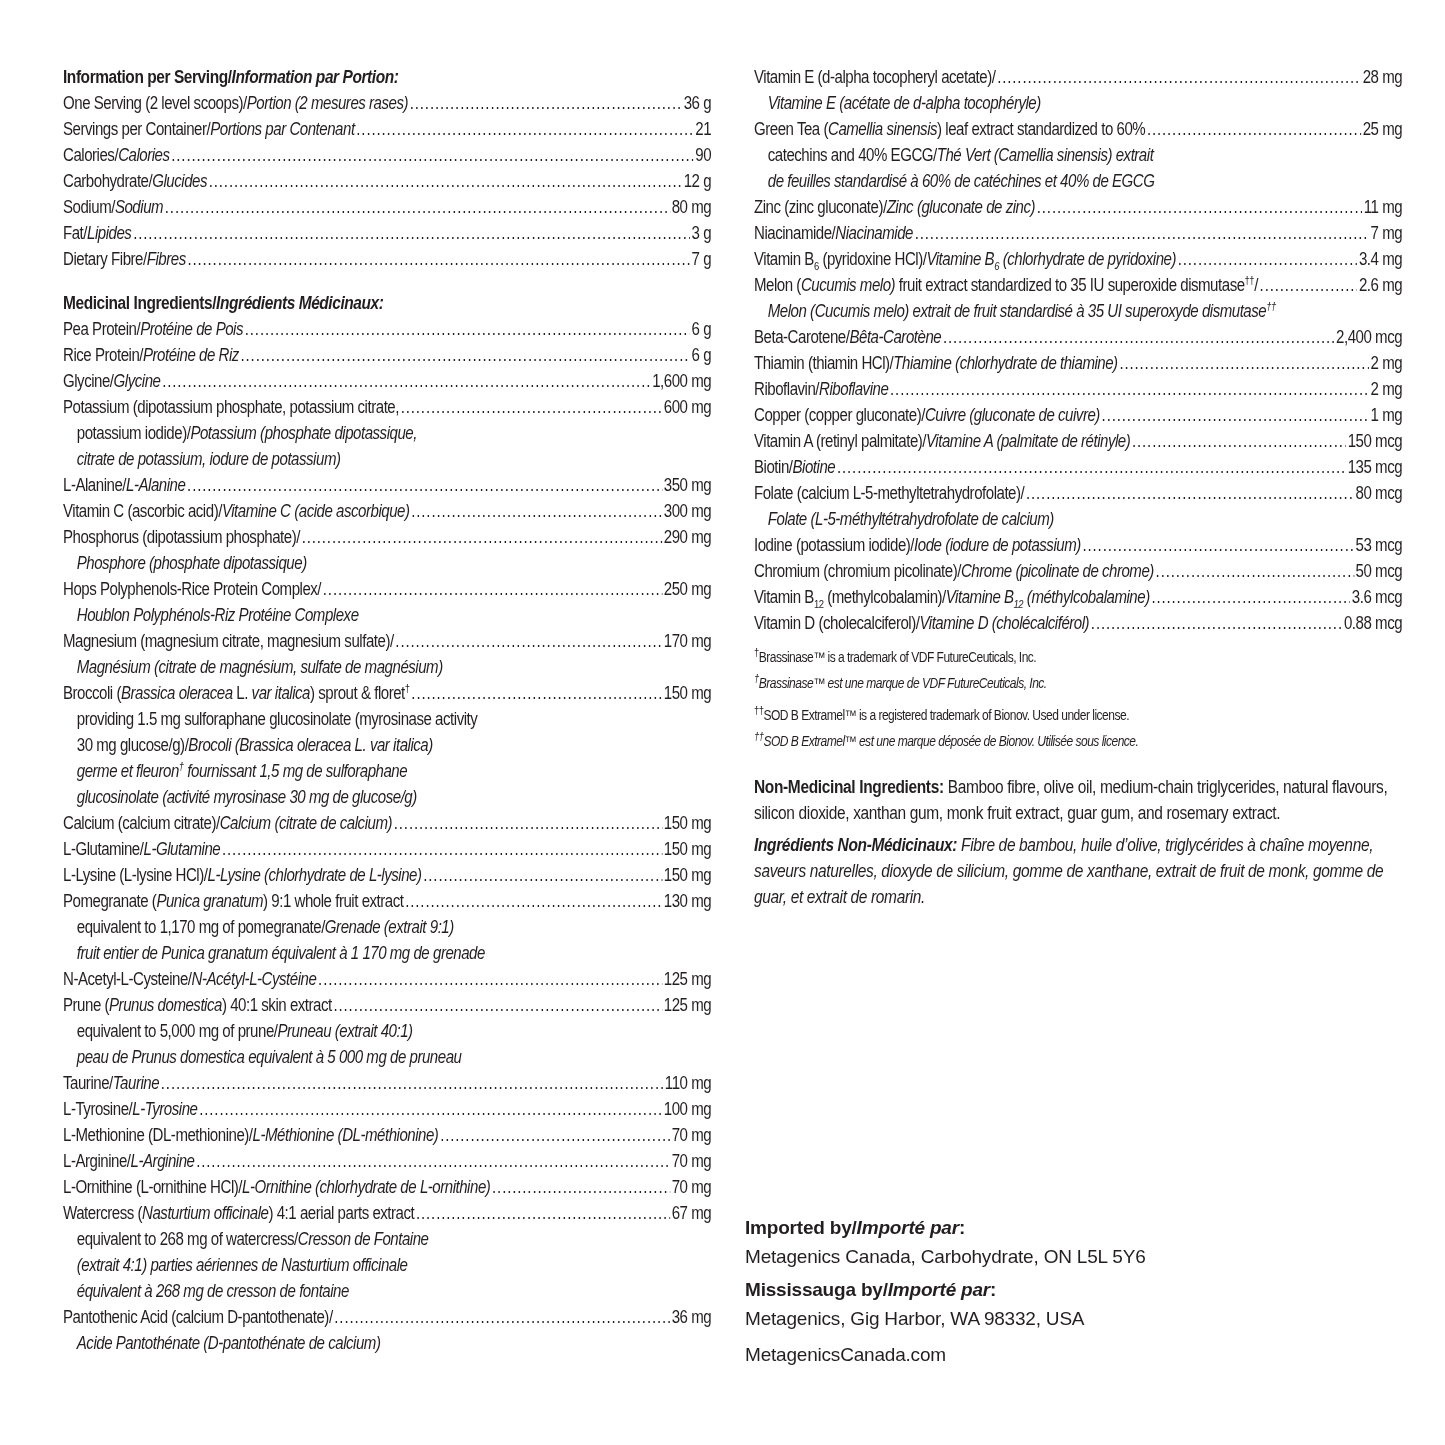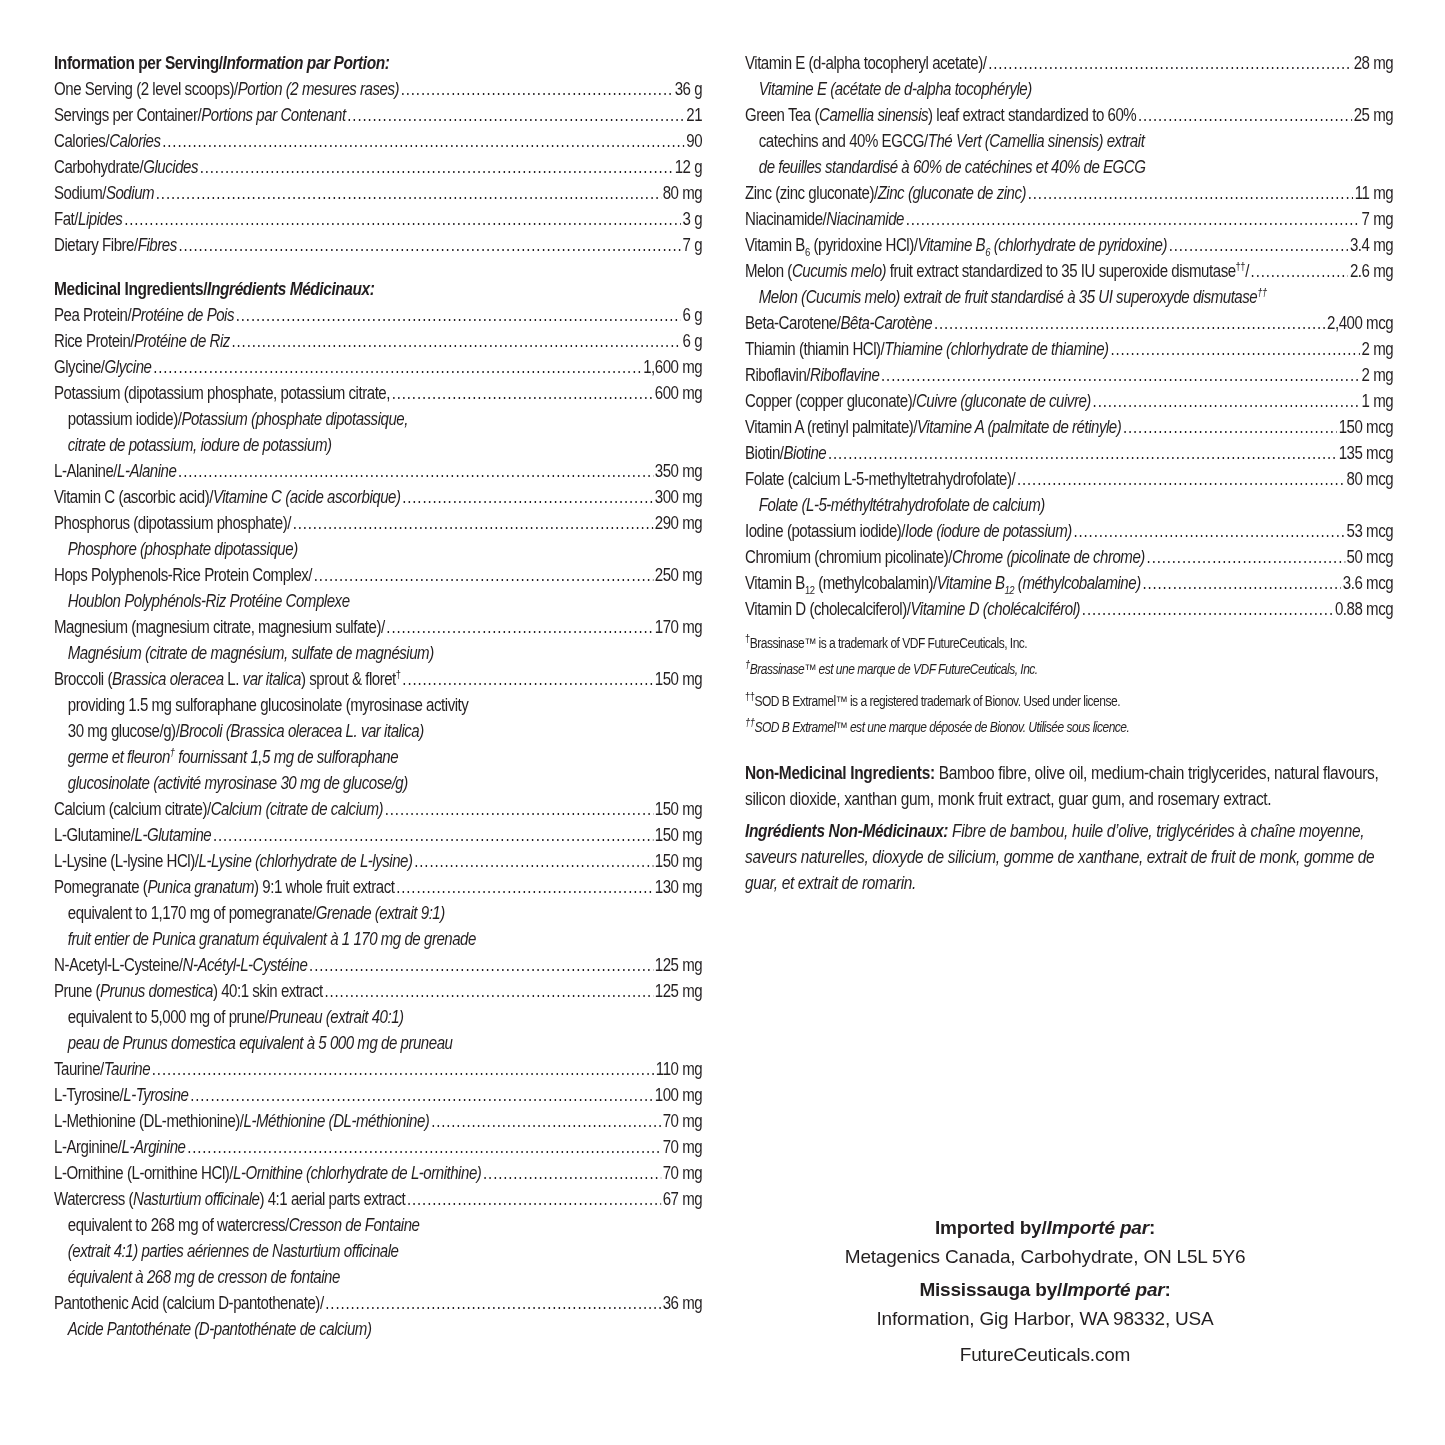--- a/index.html
+++ b/index.html
@@ -1,21 +1,21 @@
 <!DOCTYPE html>
 <html><head>
 <meta charset="utf-8">
 <style>
   html, body { margin: 0; padding: 0; background: #ffffff; }
   body {
     width: 1445px; height: 1445px; position: relative; overflow: hidden;
     font-family: "Liberation Sans", "DejaVu Sans", sans-serif;
     color: #231f20;
   }
-  .col { position: absolute; top: 50px; }
+  .col { position: absolute; top: 64px; margin-left: 9px; }
   .col-left { left: 54px; width: 648px; }
   .col-right { left: 745px; width: 648px; }
   .cond {
     font-size: 17.5px; letter-spacing: -0.55px;
     transform: scaleX(0.86); transform-origin: left top;
     width: 116.3%;
   }
   .heading { font-weight: bold; font-size: 18px; line-height: 26px; letter-spacing: -0.5px; }
   .heading i { font-style: italic; }
   .row { display: flex; align-items: baseline; line-height: 26px; white-space: nowrap; }
@@ -28,21 +28,21 @@
   i { font-style: italic; }
   sup, sub { font-size: 11px; line-height: 0; }
   .footnotes { margin-top: 8px; font-size: 14px; letter-spacing: -0.6px; }
   .footnotes .fn { line-height: 26px; white-space: nowrap; }
   .footnotes .fn.sp { margin-top: 6px; }
   .nonmed { margin-top: 20px; font-size: 18px; line-height: 26px; letter-spacing: -0.4px; }
   .nonmed p { margin: 0 0 6px 0; }
   .nonmed b { font-weight: bold; }
   .imported {
     position: absolute; left: 745px; top: 1214px; width: 600px;
-    font-size: 19px; letter-spacing: -0.2px; text-align: center;
+    font-size: 19px; letter-spacing: -0.2px;
   }
   .imported .hd { font-weight: bold; line-height: 28px; }
   .imported .ln { line-height: 30px; margin-bottom: 4px; }
   .imported .web { margin-top: 6px; line-height: 30px; }
 </style>
 </head>
 <body>
 
 <div class="col col-left">
   <div class="cond">
@@ -327,15 +327,15 @@
       <p><b>Non-Medicinal Ingredients:</b><span> Bamboo fibre, olive oil, medium-chain triglycerides, natural flavours, silicon dioxide, xanthan gum, monk fruit extract, guar gum, and rosemary extract.</span></p>
       <p><b><i>Ingrédients Non-Médicinaux:</i></b><i> Fibre de bambou, huile d’olive, triglycérides à chaîne moyenne, saveurs naturelles, dioxyde de silicium, gomme de xanthane, extrait de fruit de monk, gomme de guar, et extrait de romarin.</i></p>
     </div>
   </div>
 </div>
 
 <div class="imported">
   <div class="hd"><span>Imported by/</span><i>Importé par</i><span>:</span></div>
   <div class="ln">Metagenics Canada, Carbohydrate, ON L5L 5Y6</div>
   <div class="hd"><span>Mississauga by/</span><i>Importé par</i><span>:</span></div>
-  <div class="ln">Information, Gig Harbor, WA 98332, USA</div>
-  <div class="web">FutureCeuticals.com</div>
+  <div class="ln">Metagenics, Gig Harbor, WA 98332, USA</div>
+  <div class="web">MetagenicsCanada.com</div>
 </div>
 
 </body></html>

